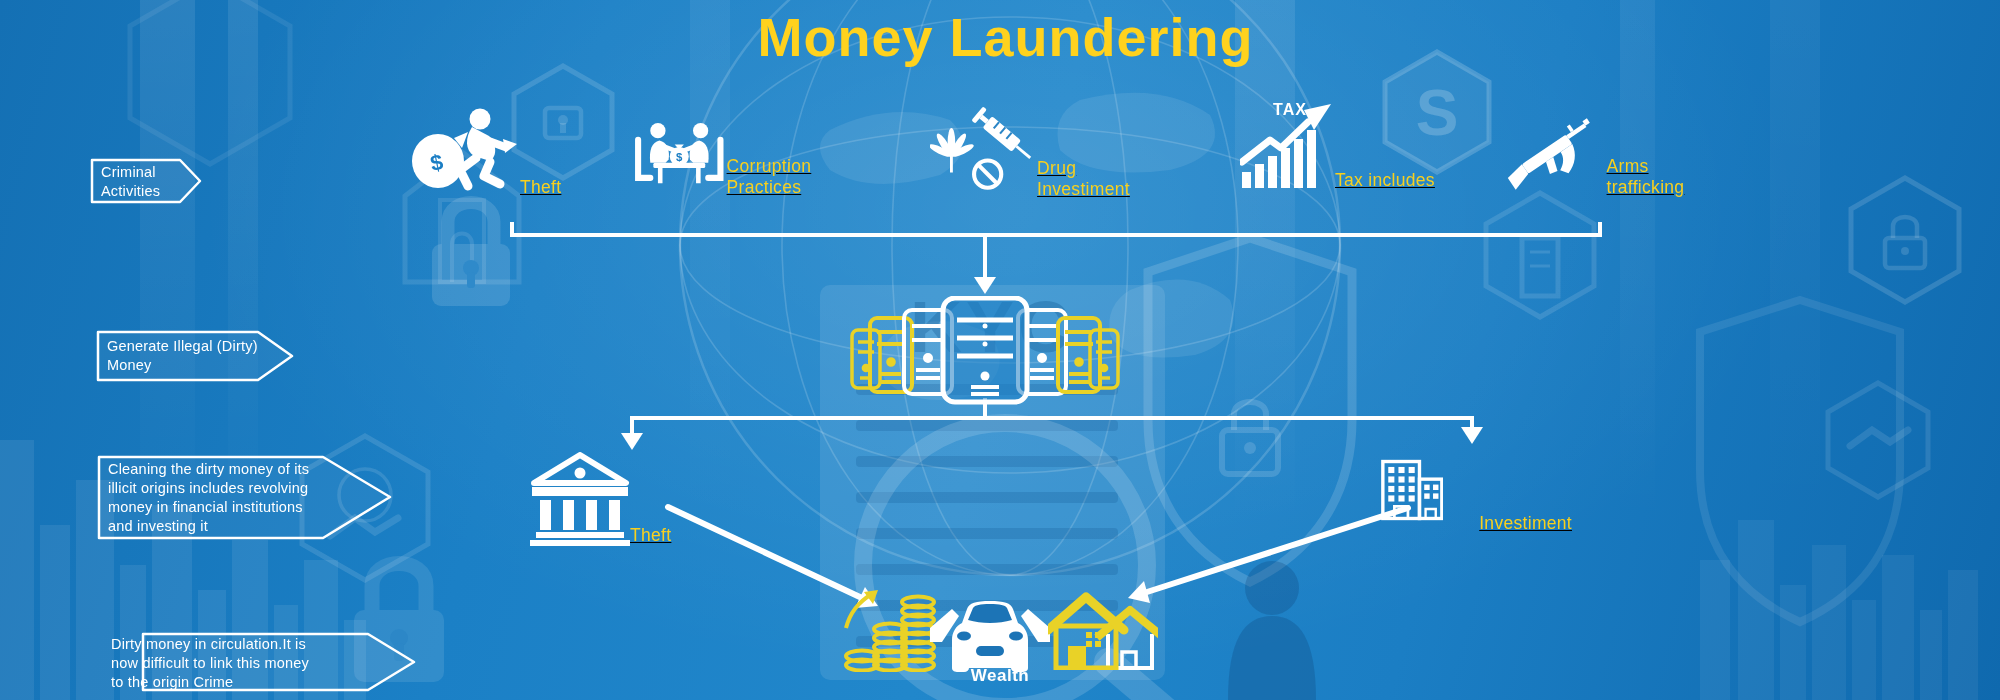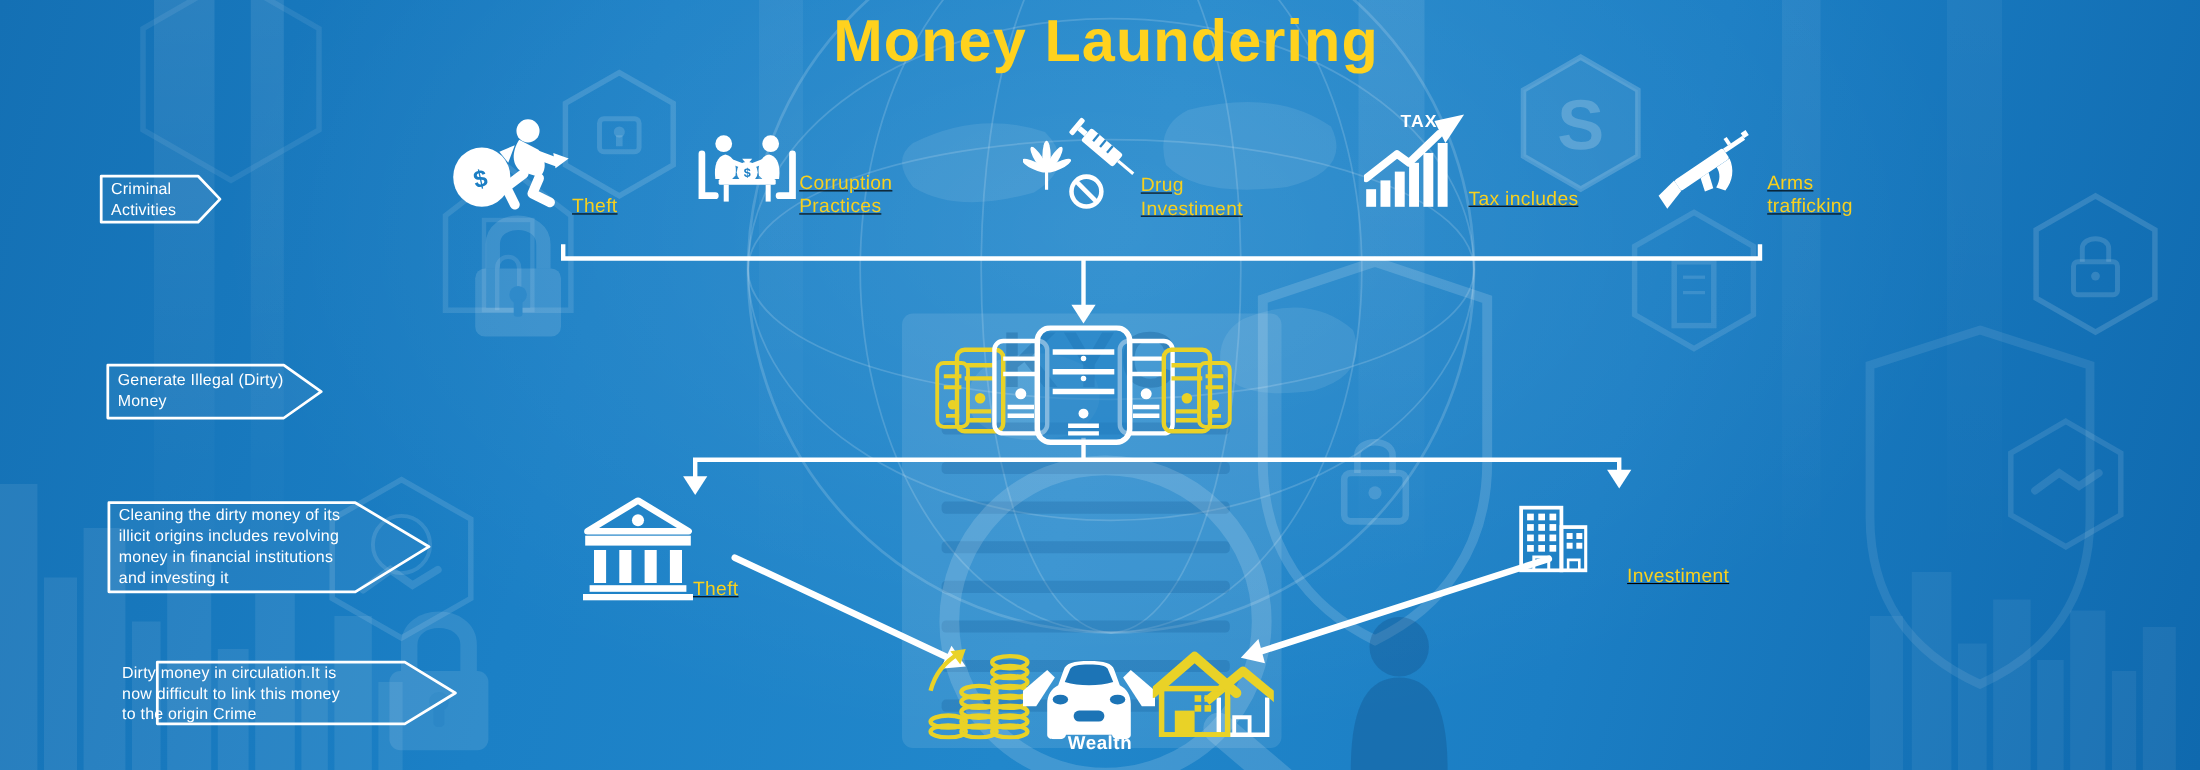--- a/index.html
+++ b/index.html
@@ -214,21 +214,21 @@
   <div class="stepbox" style="left:97px;top:455px;">
     <svg width="297" height="87" viewBox="0 0 297 87">
       <polygon points="2,2 226,2 293,42 226,83 2,83" fill="rgba(255,255,255,0.05)" stroke="#ffffff" stroke-width="2.5" stroke-linejoin="round"></polygon>
     </svg>
     <div class="steptext" style="left:11px;top:5px;">Cleaning the dirty money of its
 illicit origins includes revolving
 money in financial institutions
 and investing it</div>
   </div>
 
-  <div class="stepbox" style="left:100px;top:600px;padding-left:41px;">
+  <div class="stepbox" style="left:100px;top:632px;padding-left:41px;">
     <svg width="277" height="62" viewBox="0 0 277 62">
       <polygon points="2,2 227,2 273,30 227,58 2,58" fill="rgba(255,255,255,0.05)" stroke="#ffffff" stroke-width="2.5" stroke-linejoin="round"></polygon>
     </svg>
     <div class="steptext" style="left:11px;top:3px;">Dirty money in circulation.It is
 now difficult to link this money
 to the origin Crime</div>
   </div>
 
   <div class="activity" style="left:410px;top:106px;width:220px;">
     <svg width="110" height="92" viewBox="0 0 110 92">

